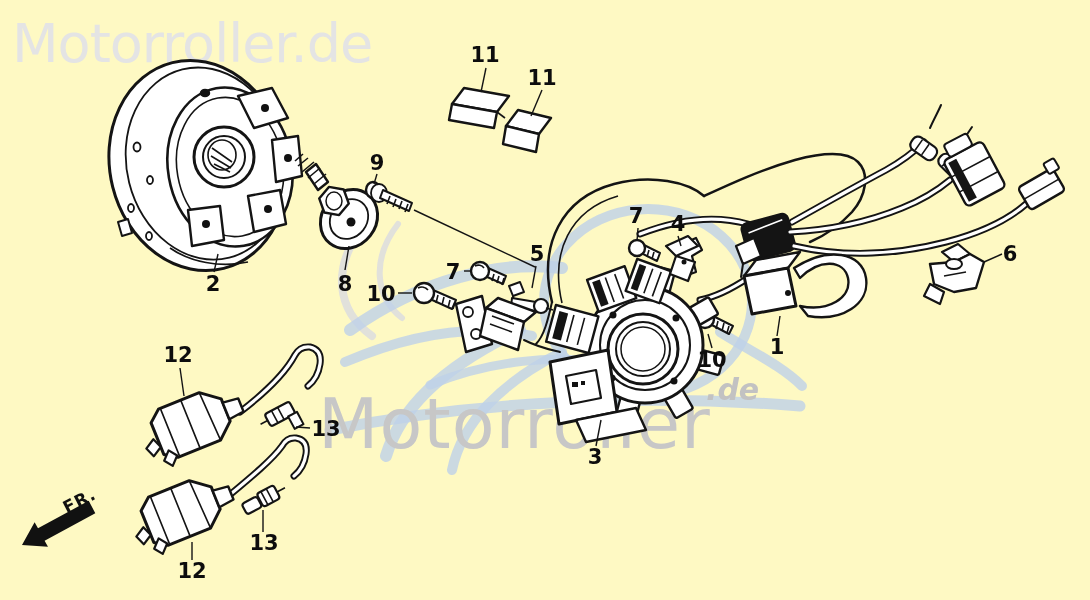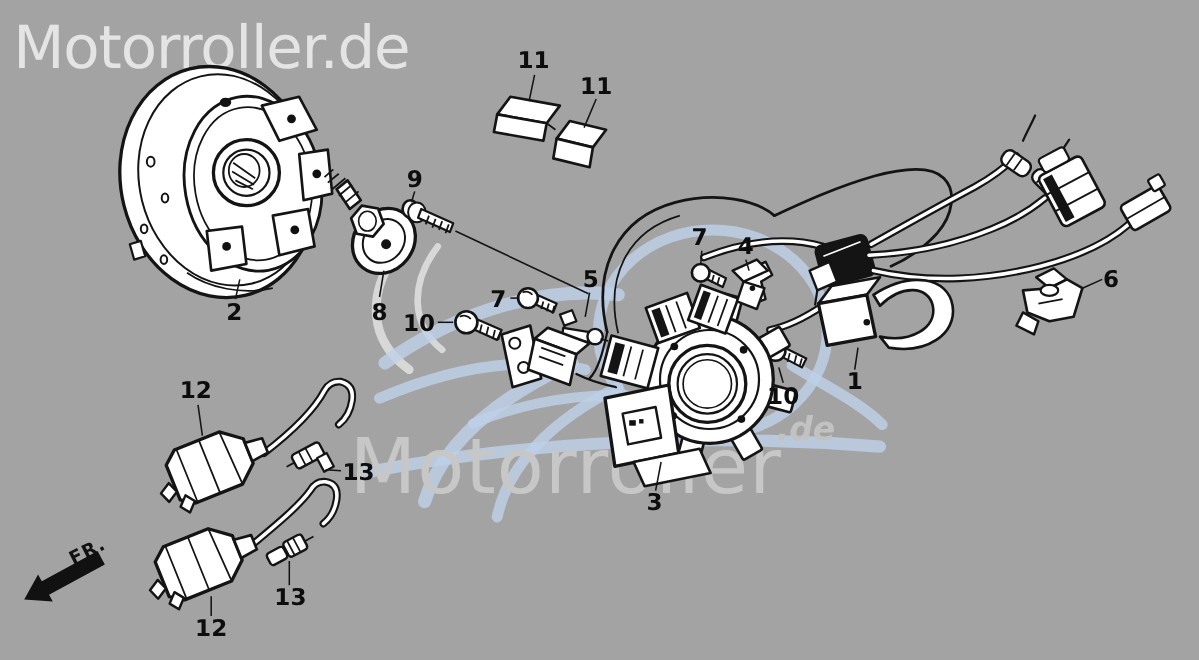--- a/index.html
+++ b/index.html
@@ -1,17 +1,17 @@
 <!DOCTYPE html>
 <html><head>
 <meta charset="utf-8">
 <style>
   html,body { margin:0; padding:0; background:#fff; }
   #canvas {
-    position:relative; width:1090px; height:600px; background:#a3a3a3;
+    position:relative; width:1090px; height:600px; background:#fef9c3;
     overflow:hidden; font-family:"DejaVu Sans", sans-serif;
   }
   svg { display:block; }
   .ln   { stroke:#141414; stroke-linejoin:round; stroke-linecap:round; }
   .lbl  { font-family:"DejaVu Sans",sans-serif; font-weight:bold; font-size:21px; fill:#0d0d0d; text-anchor:middle; }
   .ldr  { stroke:#141414; stroke-width:1.4; fill:none; }
   .wm-tl{ font-family:"DejaVu Sans",sans-serif; font-size:54px; letter-spacing:-1px; fill:#e4e4e4; }
   .wm-c { font-family:"DejaVu Sans",sans-serif; font-size:70px; letter-spacing:1px; fill:#c7c7c7; }
   .wm-de{ font-family:"DejaVu Sans",sans-serif; font-style:italic; font-weight:bold; font-size:30px; fill:#c2c2c2; }
   .fr   { font-family:"DejaVu Sans",sans-serif; font-weight:bold; font-size:17px; fill:#111; text-anchor:middle; letter-spacing:1px; }

